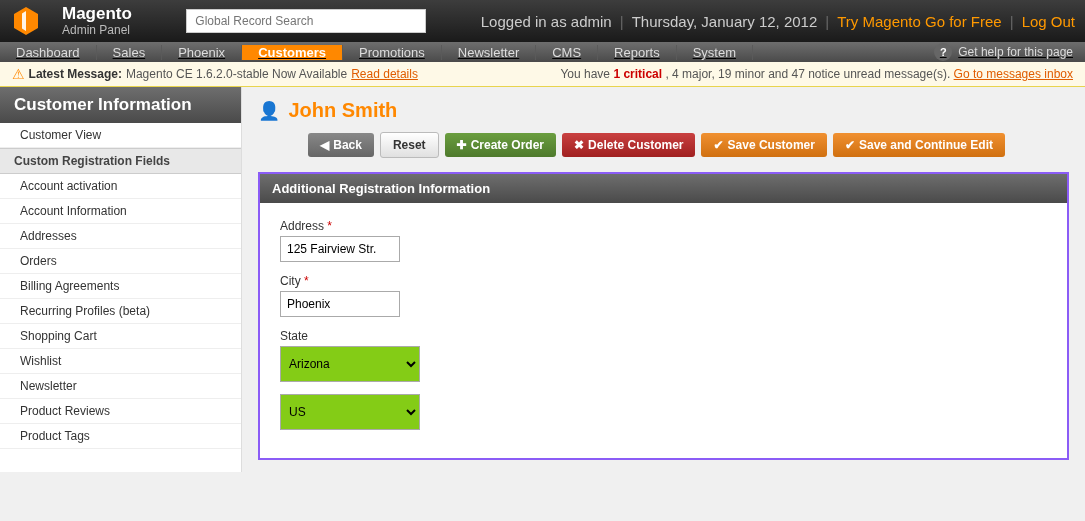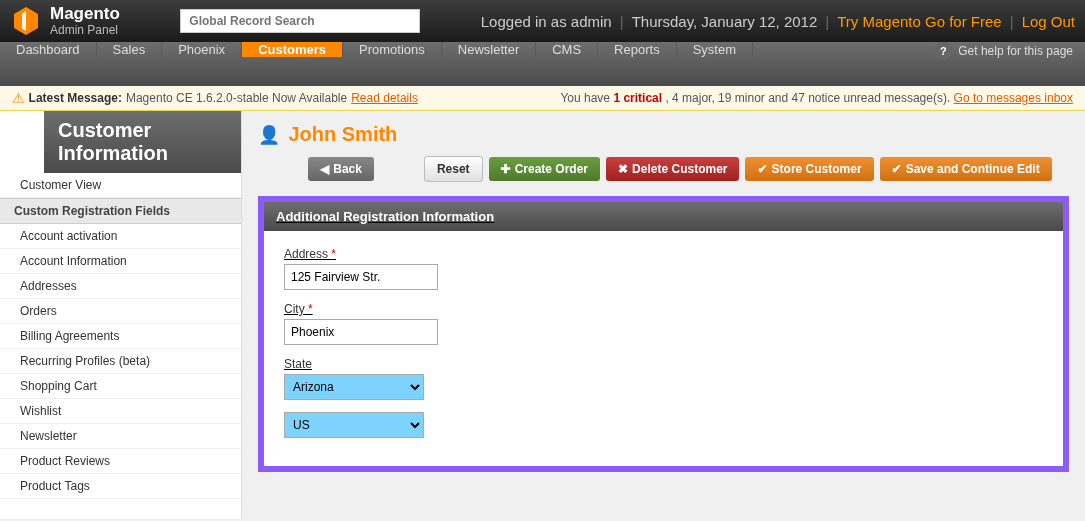--- a/index.html
+++ b/index.html
@@ -10,57 +10,57 @@
       background: linear-gradient(to bottom, #3d3d3d, #1a1a1a);
       height: 42px;
       display: flex;
       align-items: center;
       padding: 0 10px;
       gap: 10px;
     }
     .logo-area {
       display: flex;
       align-items: center;
-      gap: 8px;
+      gap: 20px;
     }
     .logo-icon {
       width: 32px;
       height: 32px;
     }
     .header-search {
       flex: 1;
       display: flex;
       justify-content: center;
     }
     .header-search input {
       width: 240px;
       height: 24px;
       padding: 2px 8px;
       border: 1px solid #ccc;
       font-size: 12px;
       background: #fff;
-      font-weight: bold;
     }
     .header-right {
       display: flex;
       align-items: center;
       gap: 8px;
       color: #ccc;
       font-size: 15px;
       white-space: nowrap;
     }
     .header-right a { color: #f90; text-decoration: none; }
     .header-divider { color: #666; }
 
     
     .navbar {
       background: linear-gradient(to bottom, #6e6e6e, #4a4a4a);
-      height: 44px;
-      display: flex;
-      align-items: flex-start;
+      height: 20px;
+      display: flex;
+      align-items: center;
+      text-decoration: underline;
     }
     .nav-item {
       display: flex;
       align-items: center;
       padding: 0 16px;
       color: #ddd;
       font-size: 13px;
       cursor: pointer;
       text-decoration: none;
       border-right: 1px solid #5a5a5a;
@@ -121,24 +121,23 @@
     .sidebar {
       width: 242px;
       min-width: 242px;
       background: #fff;
       border-right: 1px solid #ddd;
       padding-bottom: 20px;
     }
     .sidebar-title {
       background: linear-gradient(to bottom, #6e6e6e, #4a4a4a);
       color: white;
-      font-size: 20px;
+      font-size: 17px;
       font-weight: bold;
       padding: 8px 14px;
-      margin-left: 44px;
     }
     .sidebar-section-header {
       background: #e8e8e8;
       border-top: 1px solid #ccc;
       border-bottom: 1px solid #ccc;
       padding: 5px 14px;
       font-size: 12px;
       font-weight: bold;
       color: #444;
     }
@@ -190,40 +189,38 @@
       text-decoration: none;
     }
     .btn-gray {
       background: linear-gradient(to bottom, #888, #666);
       color: white;
     }
     .btn-white {
       background: linear-gradient(to bottom, #fff, #e0e0e0);
       color: #333;
       border: 1px solid #bbb;
-      margin-left: 44px;
     }
     .btn-green {
       background: linear-gradient(to bottom, #6a9e3f, #4e7a2c);
       color: white;
     }
     .btn-red {
       background: linear-gradient(to bottom, #c94040, #a02020);
       color: white;
     }
     .btn-orange {
       background: linear-gradient(to bottom, #f09030, #d07010);
       color: white;
     }
 
     
     .form-section {
       background: white;
-      border: 6px solid #8b5cf6;
-      text-decoration: underline;
+      border: 2px solid #8b5cf6;
     }
     .form-section-header {
       background: linear-gradient(to bottom, #6e6e6e, #4a4a4a);
       color: white;
       font-size: 13px;
       font-weight: bold;
       padding: 7px 12px;
     }
     .form-body {
       padding: 16px 20px;
@@ -234,34 +231,34 @@
     .form-label {
       font-size: 12px;
       color: #333;
       margin-bottom: 3px;
       display: block;
     }
     .form-label .required {
       color: #c00;
     }
     .form-input {
-      width: 154px;
+      width: 120px;
       height: 26px;
       padding: 2px 6px;
       border: 1px solid #aaa;
       font-size: 12px;
       background: #fff;
     }
     .form-select {
       width: 140px;
-      height: 26px;
+      height: 36px;
       padding: 0 4px;
       border: 1px solid #aaa;
       font-size: 12px;
-      background: #7dd3fc;
+      background: #84cc16;
     }
   </style>
 </head>
 <body>
 
 <div class="header">
   <div class="logo-area">
     <svg class="logo-icon" viewBox="0 0 32 32">
       <polygon points="16,2 28,9 28,23 16,30 4,23 4,9" fill="#f80" stroke="none"></polygon>
       <polygon points="16,6 16,26 12,23.5 12,8.5" fill="white" opacity="0.9"></polygon>
@@ -353,21 +350,21 @@
       <button class="btn btn-green">
         <span>✚</span>
         <span>Create Order</span>
       </button>
       <button class="btn btn-red">
         <span>✖</span>
         <span>Delete Customer</span>
       </button>
       <button class="btn btn-orange">
         <span>✔</span>
-        <span>Store Customer</span>
+        <span>Save Customer</span>
       </button>
       <button class="btn btn-orange">
         <span>✔</span>
         <span>Save and Continue Edit</span>
       </button>
     </div>
 
     <div class="form-section">
       <div class="form-section-header">Additional Registration Information</div>
       <div class="form-body">

